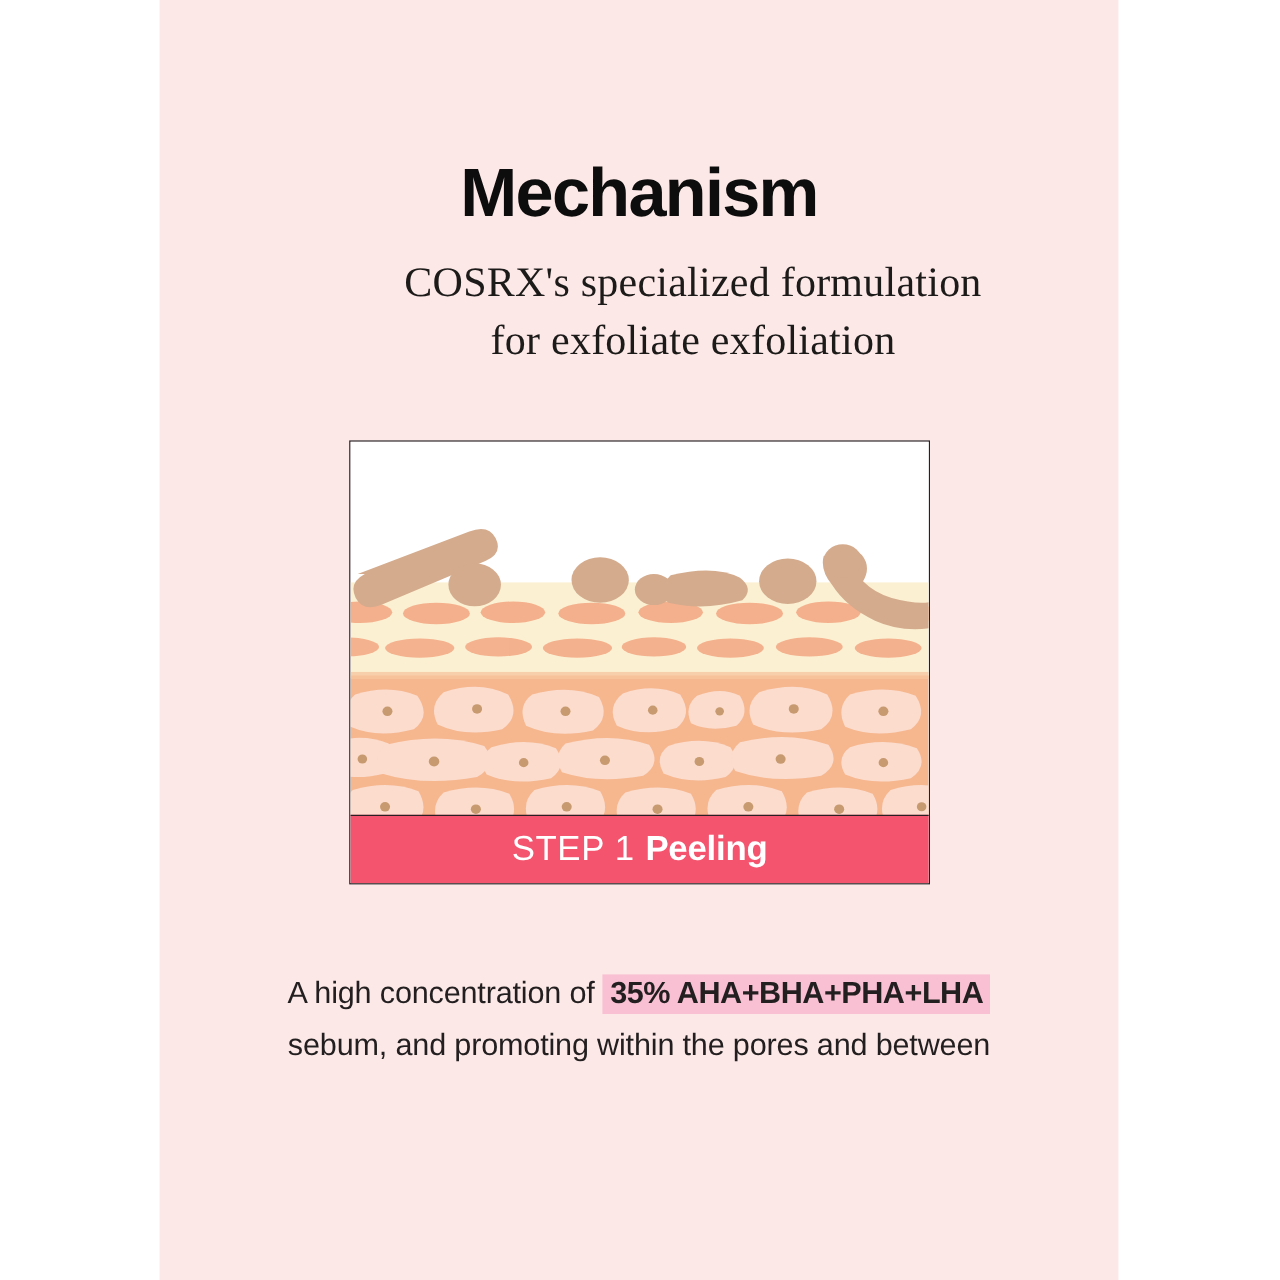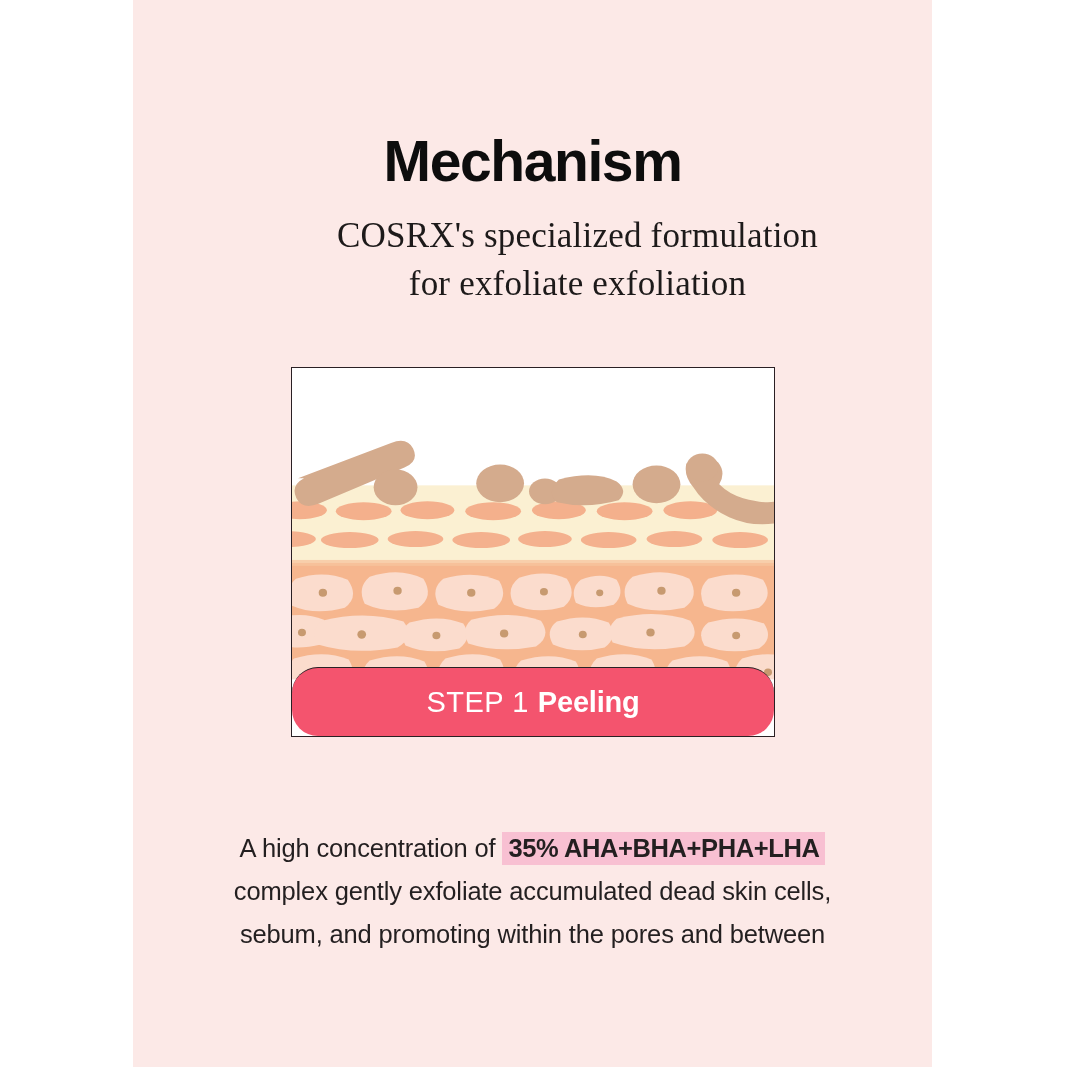--- a/index.html
+++ b/index.html
@@ -71,29 +71,28 @@
     overflow: hidden;
     background: #ffffff;
   }
   .dg-svg { display: block; width: 100%; height: 100%; }
 
   #step-banner {
     position: absolute;
     left: 0;
     bottom: 0;
     width: 100%;
-    height: 69px;
+    height: 57px;
     background: #f4546e;
     border-top: 1.5px solid #2a2024;
     box-sizing: border-box;
     display: flex;
     align-items: center;
     justify-content: center;
     gap: 9px;
-    border-radius: 26px;
   }
   #step-banner .step-label {
     font-family: "Liberation Sans", sans-serif;
     font-size: 29px;
     font-weight: 400;
     color: #ffffff;
     letter-spacing: 0.5px;
   }
   #step-banner .step-name {
     font-family: Liberation Sans, sans-serif;
@@ -108,21 +107,20 @@
     position: absolute;
     left: 0;
     top: 807px;
     width: 799px;
     text-align: center;
     font-family: "Liberation Sans", sans-serif;
     font-size: 25.5px;
     line-height: 43px;
     color: #231f20;
     letter-spacing: -0.15px;
-    margin-top: 20px;
   }
   #body-copy .copy-line { display: block; white-space: nowrap; }
   #body-copy .hl {
     background: #f8c0d2;
     font-weight: bold;
     padding: 2px 6px 3px 6px;
     letter-spacing: -0.4px;
   }
 </style>
 </head>
@@ -263,18 +261,17 @@
       </svg>
 
       <div id="step-banner">
         <span class="step-label">STEP 1</span>
         <span class="step-name">Peeling</span>
       </div>
     </div>
 
     <div id="body-copy">
       <span class="copy-line"><span>A high concentration of </span><span class="hl">35% AHA+BHA+PHA+LHA</span></span>
-      <span class="copy-line">complex gently exfoliate accumulated dead skin cells,</span>
       <span class="copy-line">sebum, and promoting within the pores and between</span>
     </div>
 
   </div>
 </div>
 
 </body></html>

